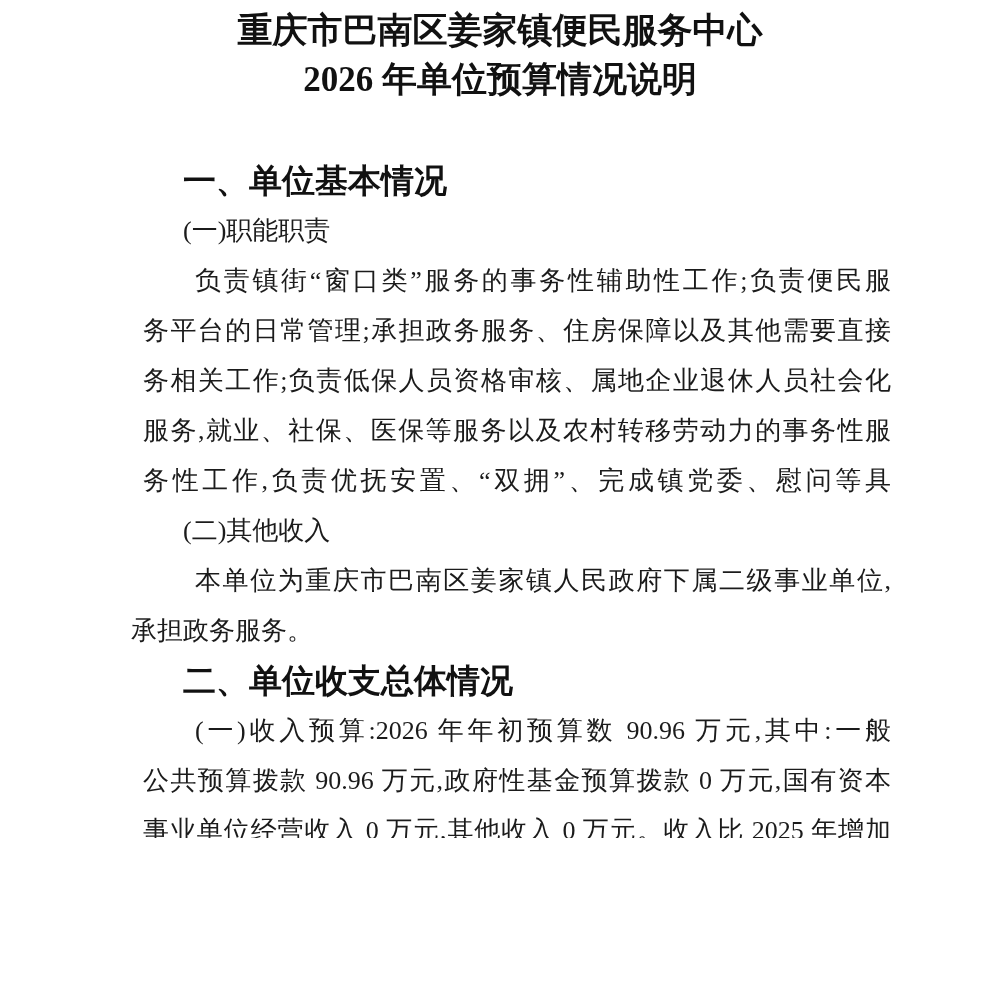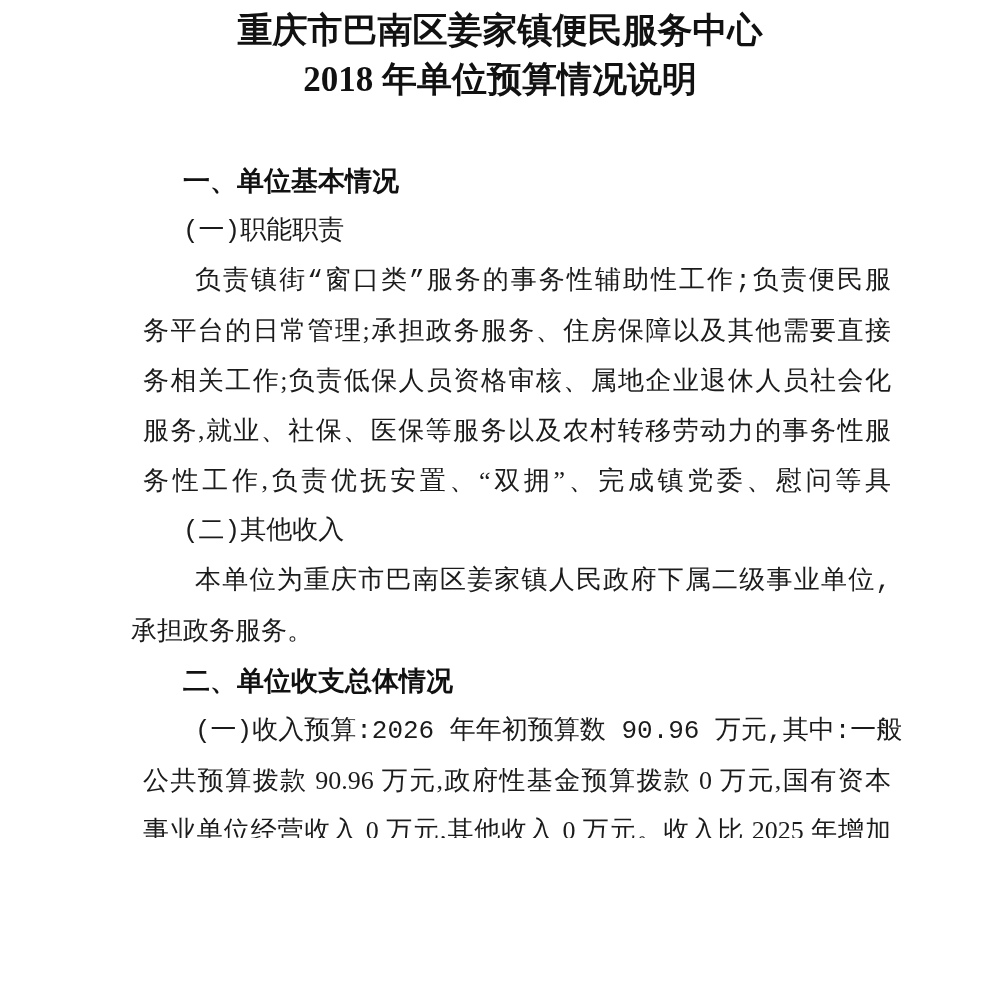--- a/index.html
+++ b/index.html
@@ -38,46 +38,45 @@
     font-size: 26px;
     color: #1b1b1b;
   }
   .line {
     height: 50px;
     line-height: 50px;
     overflow: visible;
   }
   .ind {
     padding-left: 52px;
-    font-family: Liberation Mono, monospace;
   }
   .just {
     text-align: justify;
     text-align-last: justify;
     white-space: nowrap;
     margin-left: 12px;
   }
   .heading {
     font-family: "Liberation Sans", "DejaVu Sans", sans-serif;
     font-weight: 700;
-    font-size: 27px;
+    font-size: 33px;
     color: #111111;
   }
   .sub-heading {
     font-size: 26px;
   }
 </style>
 </head>
 <body>
 
 <div class="page">
 
   <div class="doc-title">
     <div class="title-line">重庆市巴南区姜家镇便民服务中心</div>
-    <div class="title-line">2018 年单位预算情况说明</div>
+    <div class="title-line">2026 年单位预算情况说明</div>
   </div>
 
   <div class="content">
 
     <div class="line heading ind">一、单位基本情况</div>
 
     <div class="line sub-heading ind">(一)职能职责</div>
 
     <div class="line just ind">负责镇街“窗口类”服务的事务性辅助性工作;负责便民服</div>
     <div class="line just">务平台的日常管理;承担政务服务、住房保障以及其他需要直接</div>

